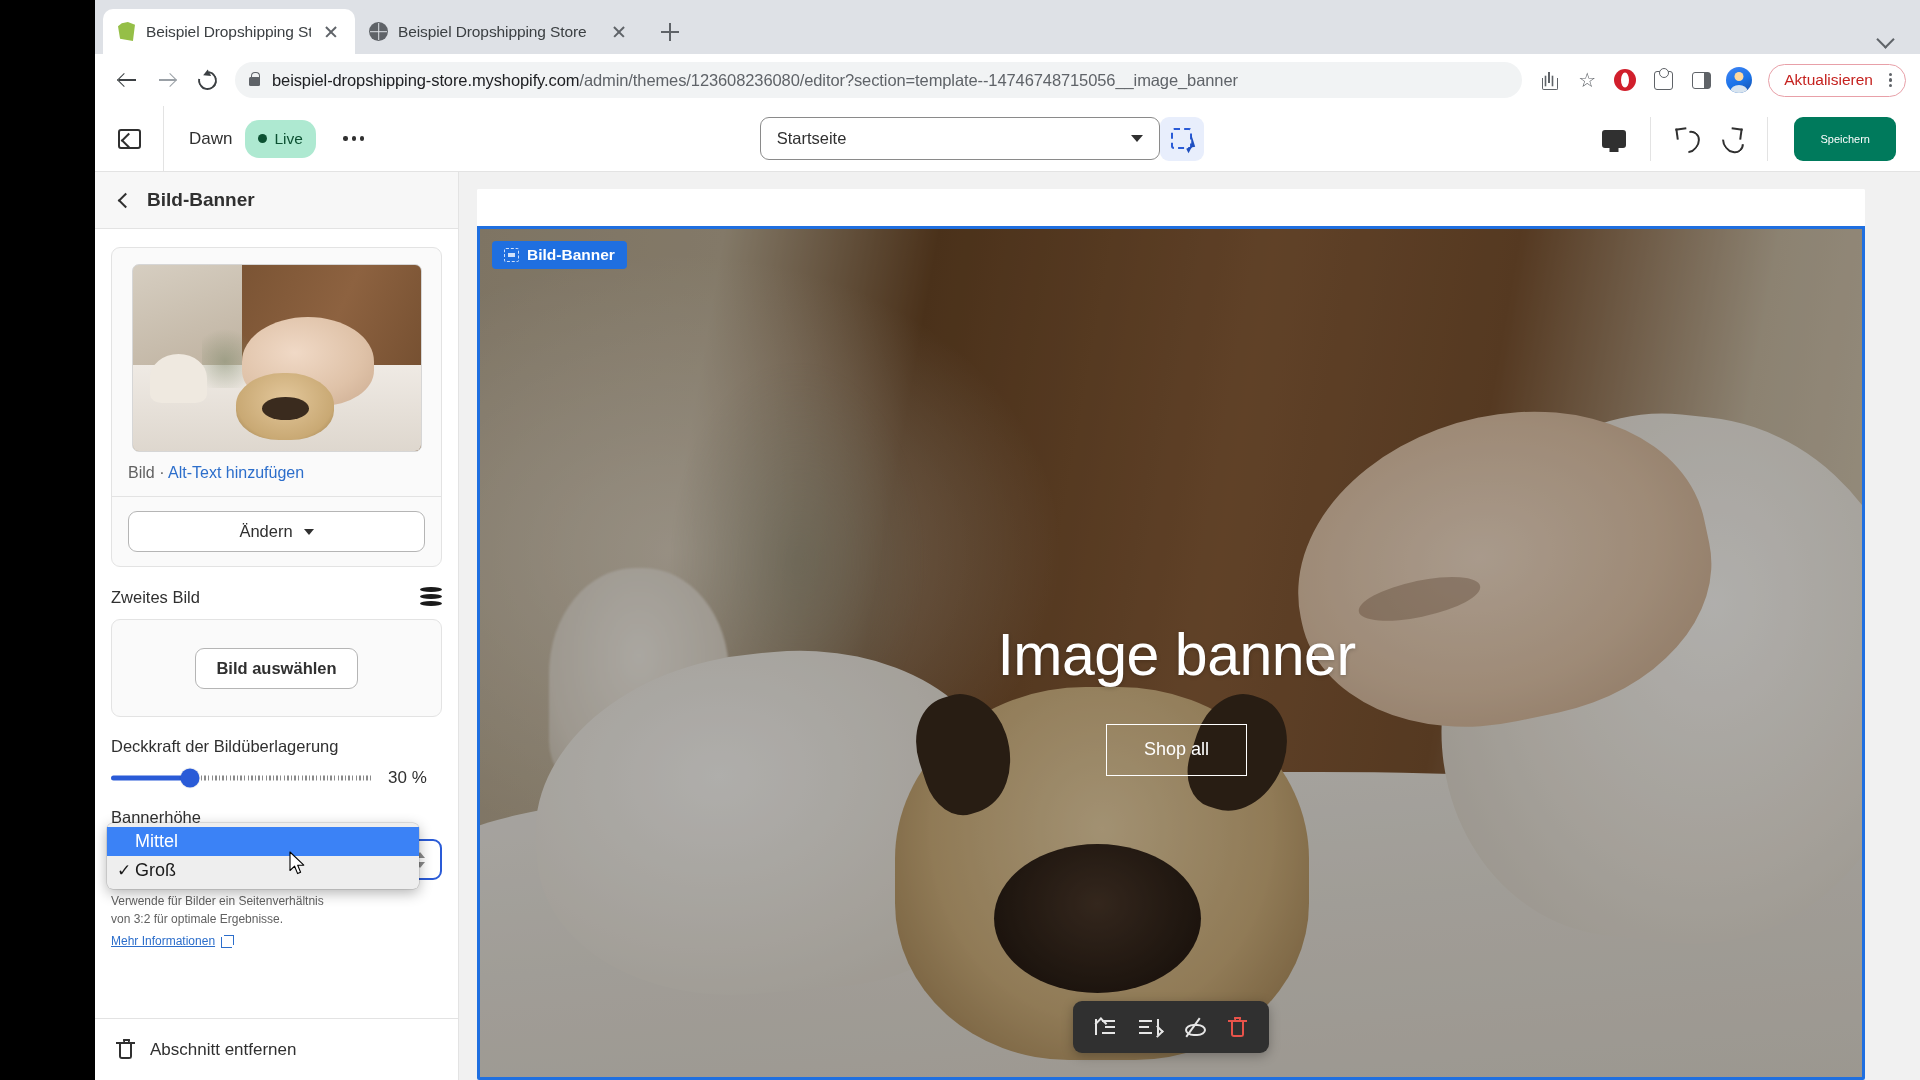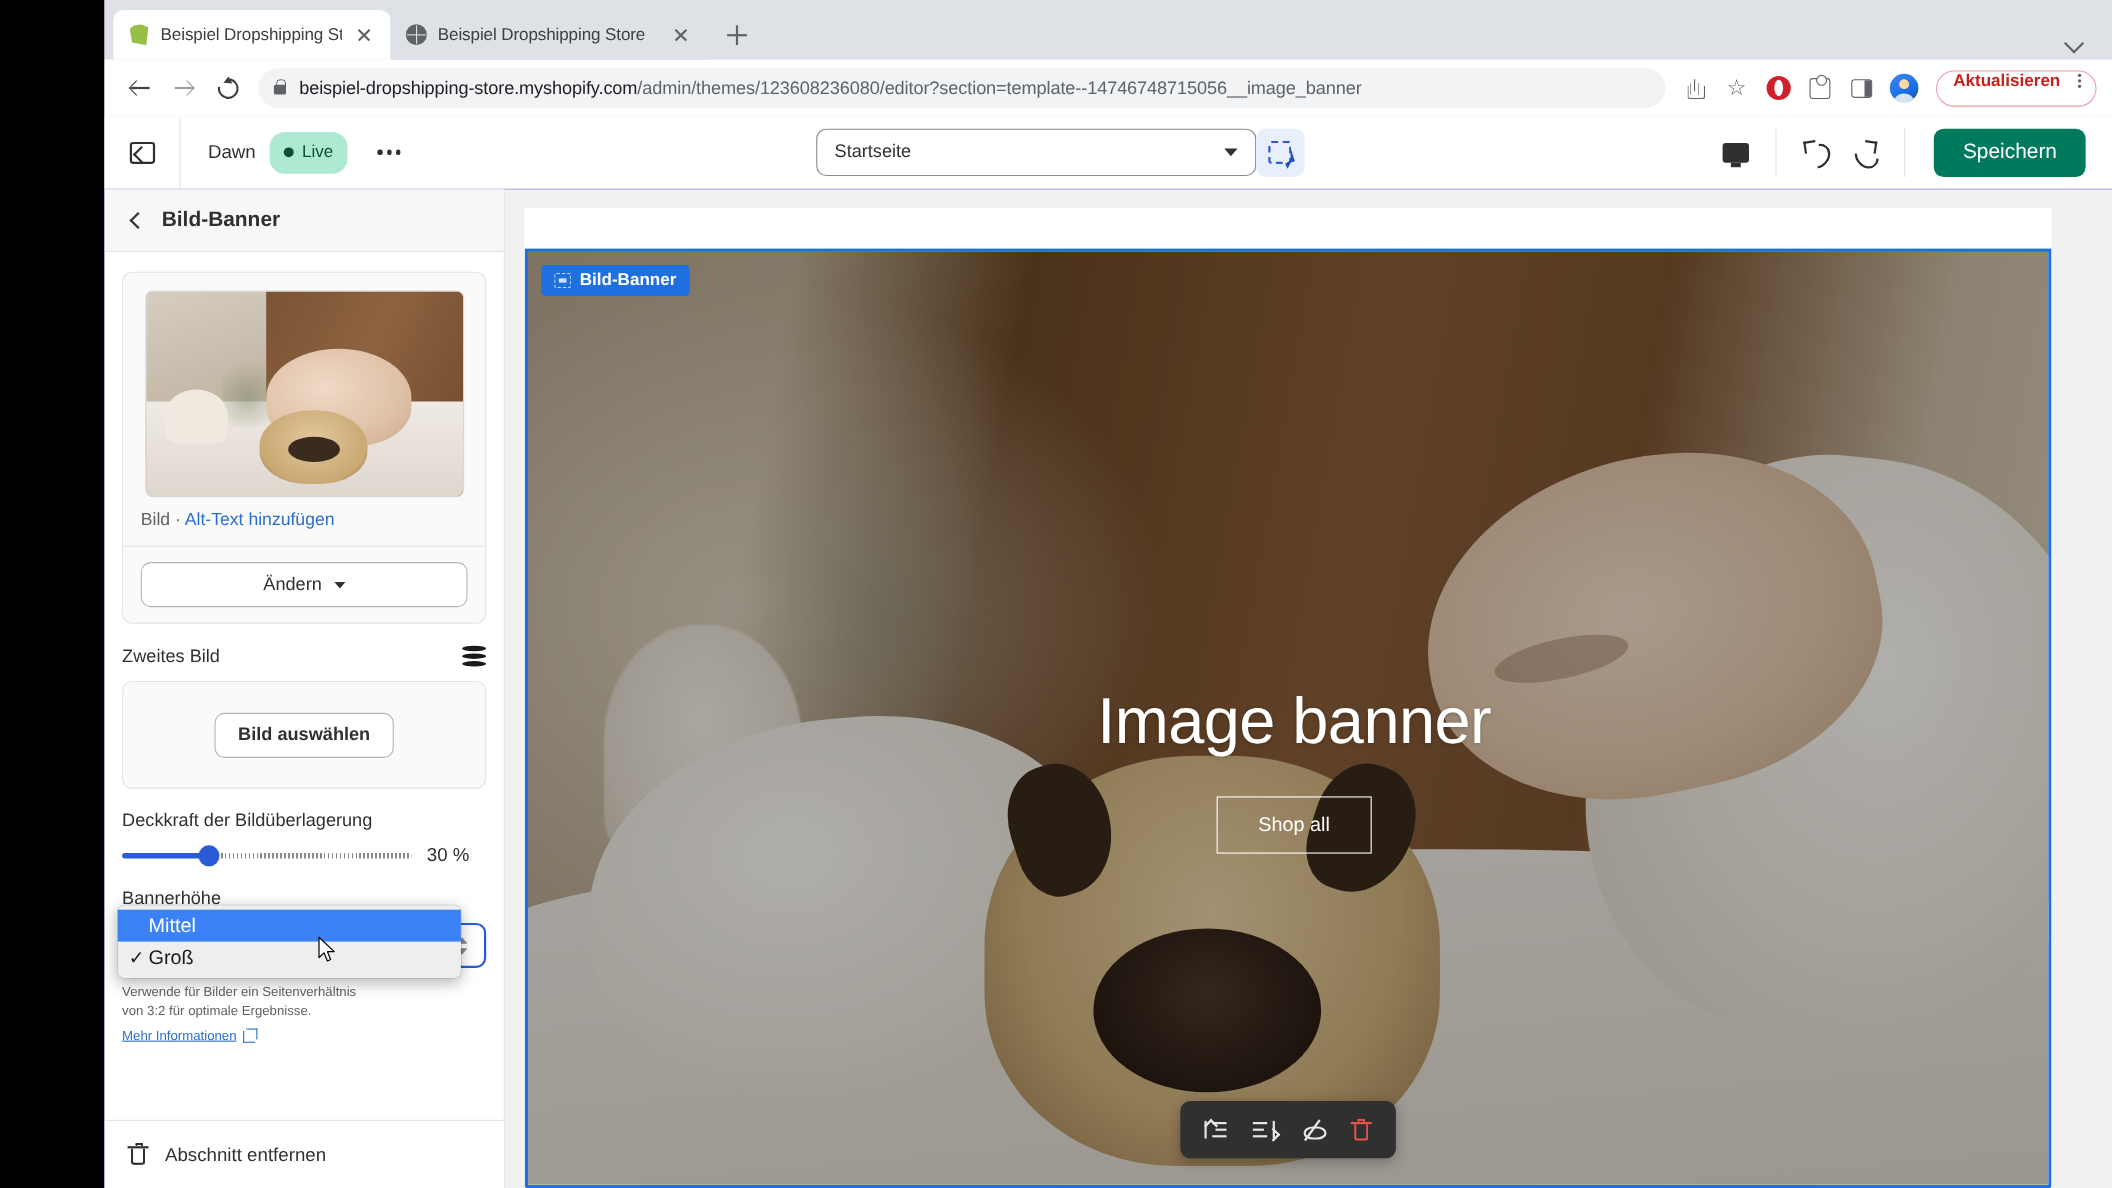--- a/index.html
+++ b/index.html
@@ -204,22 +204,22 @@
     transform: translateX(-50%); width: 9px; height: 9px;
     border-radius: 50%; background: #ffd9a0;
   }
   .avatar::after {
     content: ''; position: absolute; left: 50%; bottom: -4px;
     transform: translateX(-50%); width: 17px; height: 12px;
     border-radius: 50% 50% 0 0; background: #d8e4ef;
   }
   .update-pill {
     height: 33px; border: 1.5px solid #e8a0a8; border-radius: 17px;
-    display: flex; align-items: flex-start; padding: 0 6px 0 15px; gap: 8px;
-    margin-left: 8px; cursor: pointer; flex: none; font-weight: bold;
+    display: flex; align-items: center; padding: 0 6px 0 15px; gap: 8px;
+    margin-left: 8px; cursor: pointer; flex: none;
   }
   .update-pill .lbl { font-size: 15.5px; color: #c5221f; white-space: nowrap; }
   .kebab-v { width: 18px; height: 18px; position: relative; }
   .kebab-v i {
     position: absolute; left: 7.6px; width: 3.2px; height: 3.2px;
     border-radius: 50%; background: #5f6368;
   }
   .kebab-v i:nth-child(1) { top: 2px; }
   .kebab-v i:nth-child(2) { top: 7.4px; }
   .kebab-v i:nth-child(3) { top: 12.8px; }
@@ -321,21 +321,21 @@
     border-top: 2.2px solid #303030; transform: rotate(-8deg);
   }
   .redo-a::after {
     content: ''; position: absolute; right: 1px; top: 0px;
     width: 9px; height: 9px; border-right: 2.2px solid #303030;
     border-top: 2.2px solid #303030; transform: rotate(8deg);
   }
   .save-btn {
     height: 44px; background: #007a5c; color: #fff; border-radius: 9px;
     display: flex; align-items: center; padding: 0 26px;
-    font-size: 19px; cursor: pointer; margin-left: 12px;
+    font-size: 11px; cursor: pointer; margin-left: 12px;
     border: none; font-family: inherit;
   }
 
   
   .editor-body { flex: 1; display: flex; overflow: hidden; background: #6d28d9; }
 
   .sidebar {
     width: 364px; background: #fff; border-right: 1px solid #e3e3e3;
     display: flex; flex-direction: column; flex: none; position: relative;
   }

